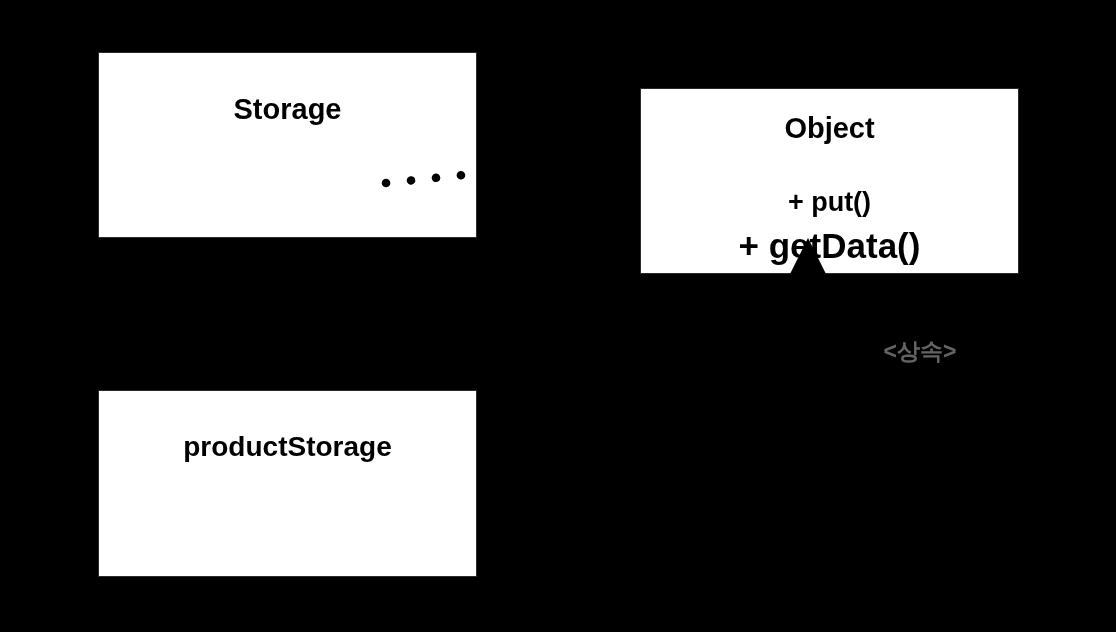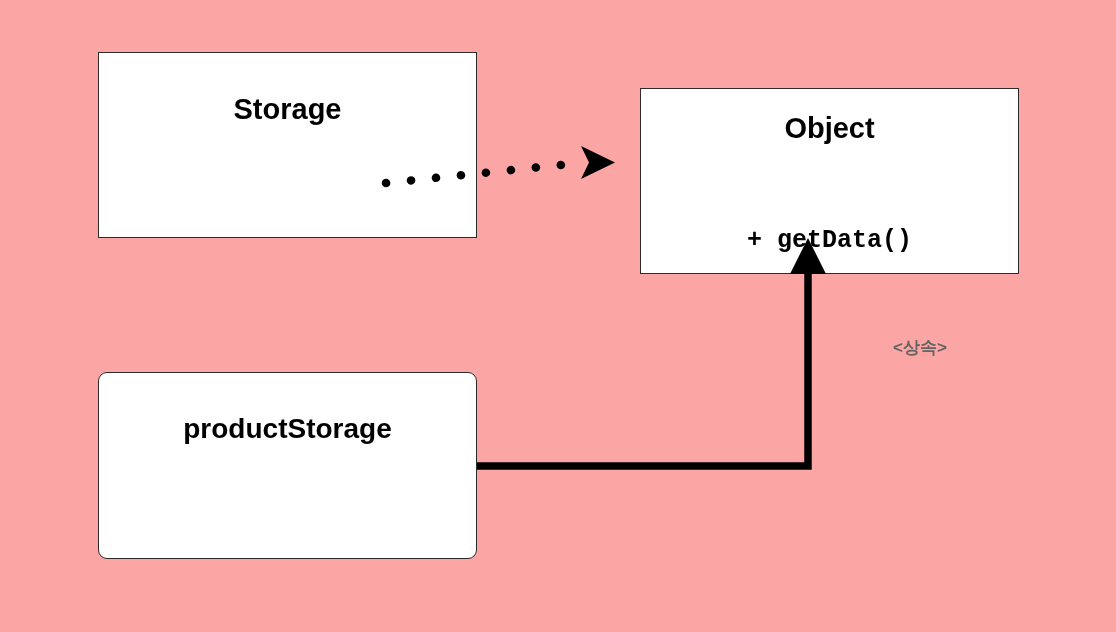--- a/index.html
+++ b/index.html
@@ -8,21 +8,21 @@
     padding: 0;
     background: #ffffff;
   }
   body {
     font-family: "Liberation Sans", "DejaVu Sans", sans-serif;
   }
   #canvas {
     position: relative;
     width: 1116px;
     height: 632px;
-    background: #fca5a5;
+    background: #000000;
     overflow: hidden;
   }
 
   
   .uml-box {
     position: absolute;
     box-sizing: border-box;
     background: #ffffff;
     border: 1.6px solid #2b2b2b;
   }
@@ -73,31 +73,29 @@
   #box-object .box-title {
     top: 23px;
     font-size: 29px;
   }
   #box-object .member-put {
     top: 98px;
     font-size: 27px;
   }
   #box-object .member-getdata {
     top: 137px;
-    font-size: 25px;
-    font-family: Liberation Mono, monospace;
+    font-size: 35px;
   }
 
   
   #box-productstorage {
     left: 98px;
-    top: 372px;
+    top: 390px;
     width: 379px;
     height: 187px;
-    border-radius: 9px;
   }
   #box-productstorage .box-title {
     top: 40px;
     font-size: 28px;
   }
   #box-productstorage .box-member {
     top: 118px;
     font-size: 27px;
   }
 
@@ -111,37 +109,38 @@
     pointer-events: none;
   }
 
   
   #label-inheritance {
     position: absolute;
     left: 845px;
     top: 336px;
     width: 150px;
     text-align: center;
-    font-size: 17px;
+    font-size: 23px;
     font-weight: bold;
     color: #646464;
     white-space: nowrap;
   }
 </style>
 </head>
 <body>
 
 <div id="canvas">
 
   <div class="uml-box" id="box-storage">
     <div class="box-title">Storage</div>
   </div>
 
   <div class="uml-box" id="box-object">
     <div class="box-title">Object</div>
+    <div class="box-member member-put">+ put()</div>
     <div class="box-member member-getdata">+ getData()</div>
   </div>
 
   <div class="uml-box" id="box-productstorage">
     <div class="box-title">productStorage</div>
   </div>
 
   <svg id="connectors" viewBox="0 0 1116 632" width="1116" height="632">
 
     <g>

